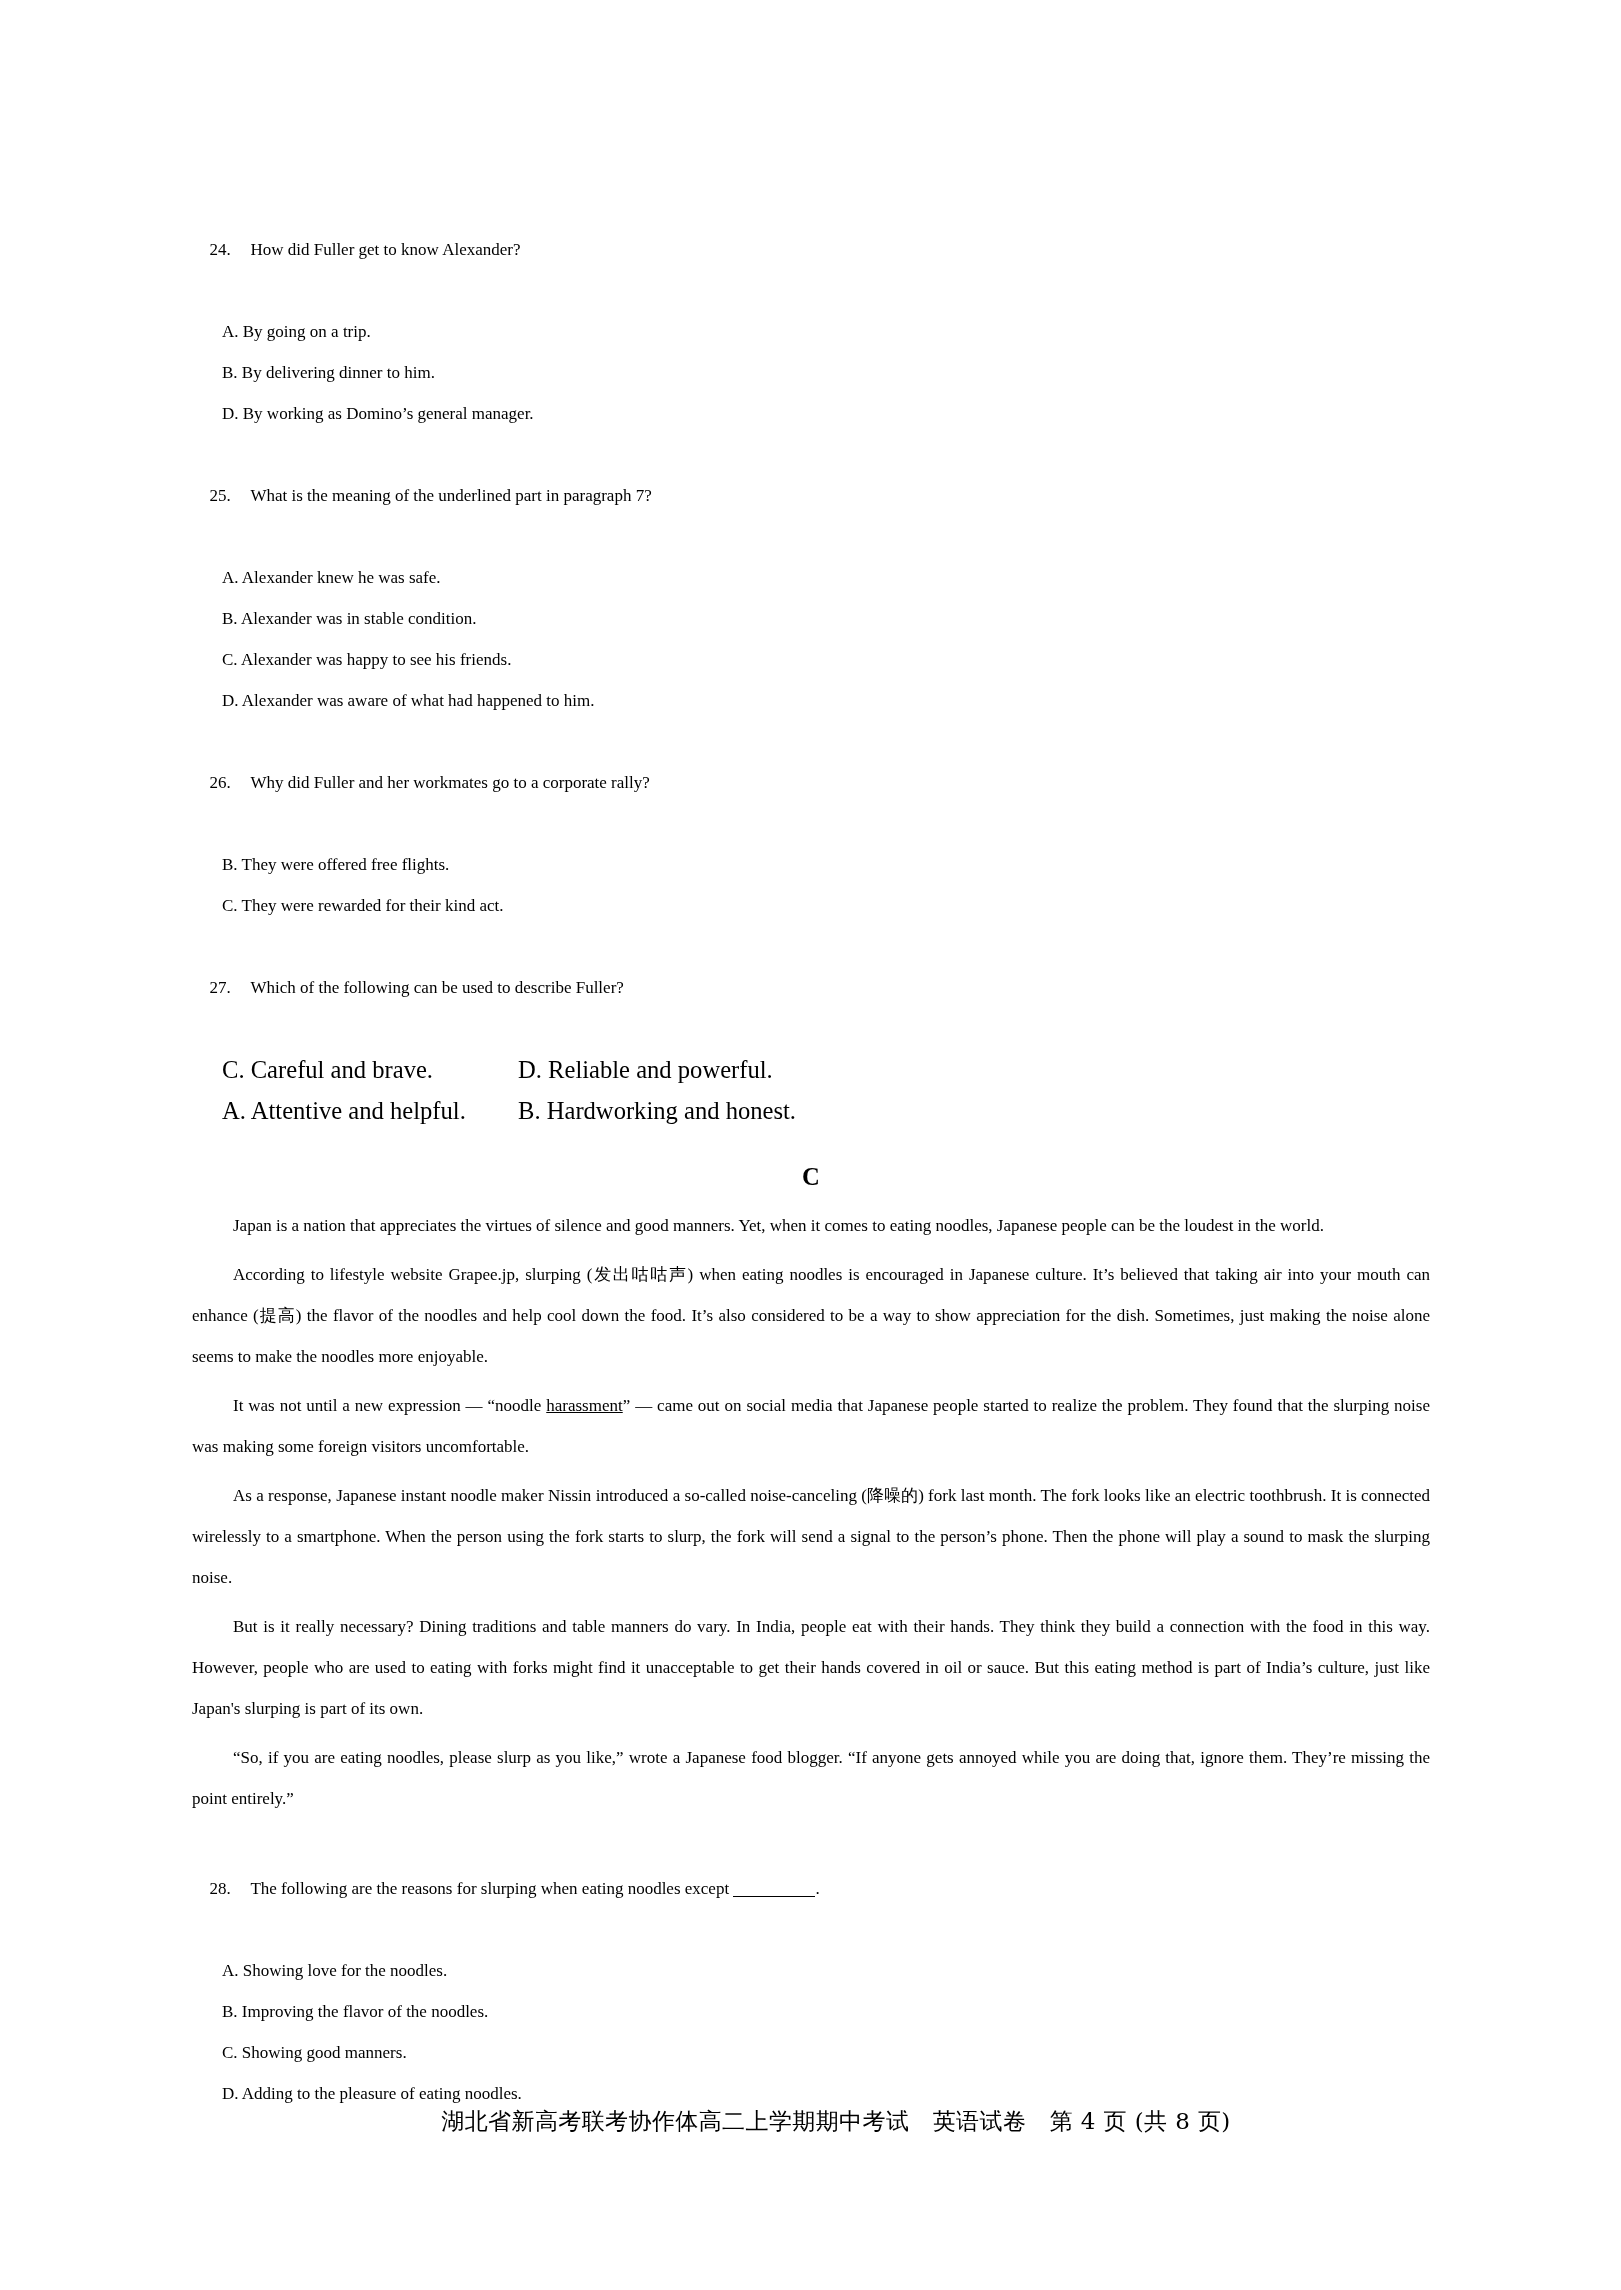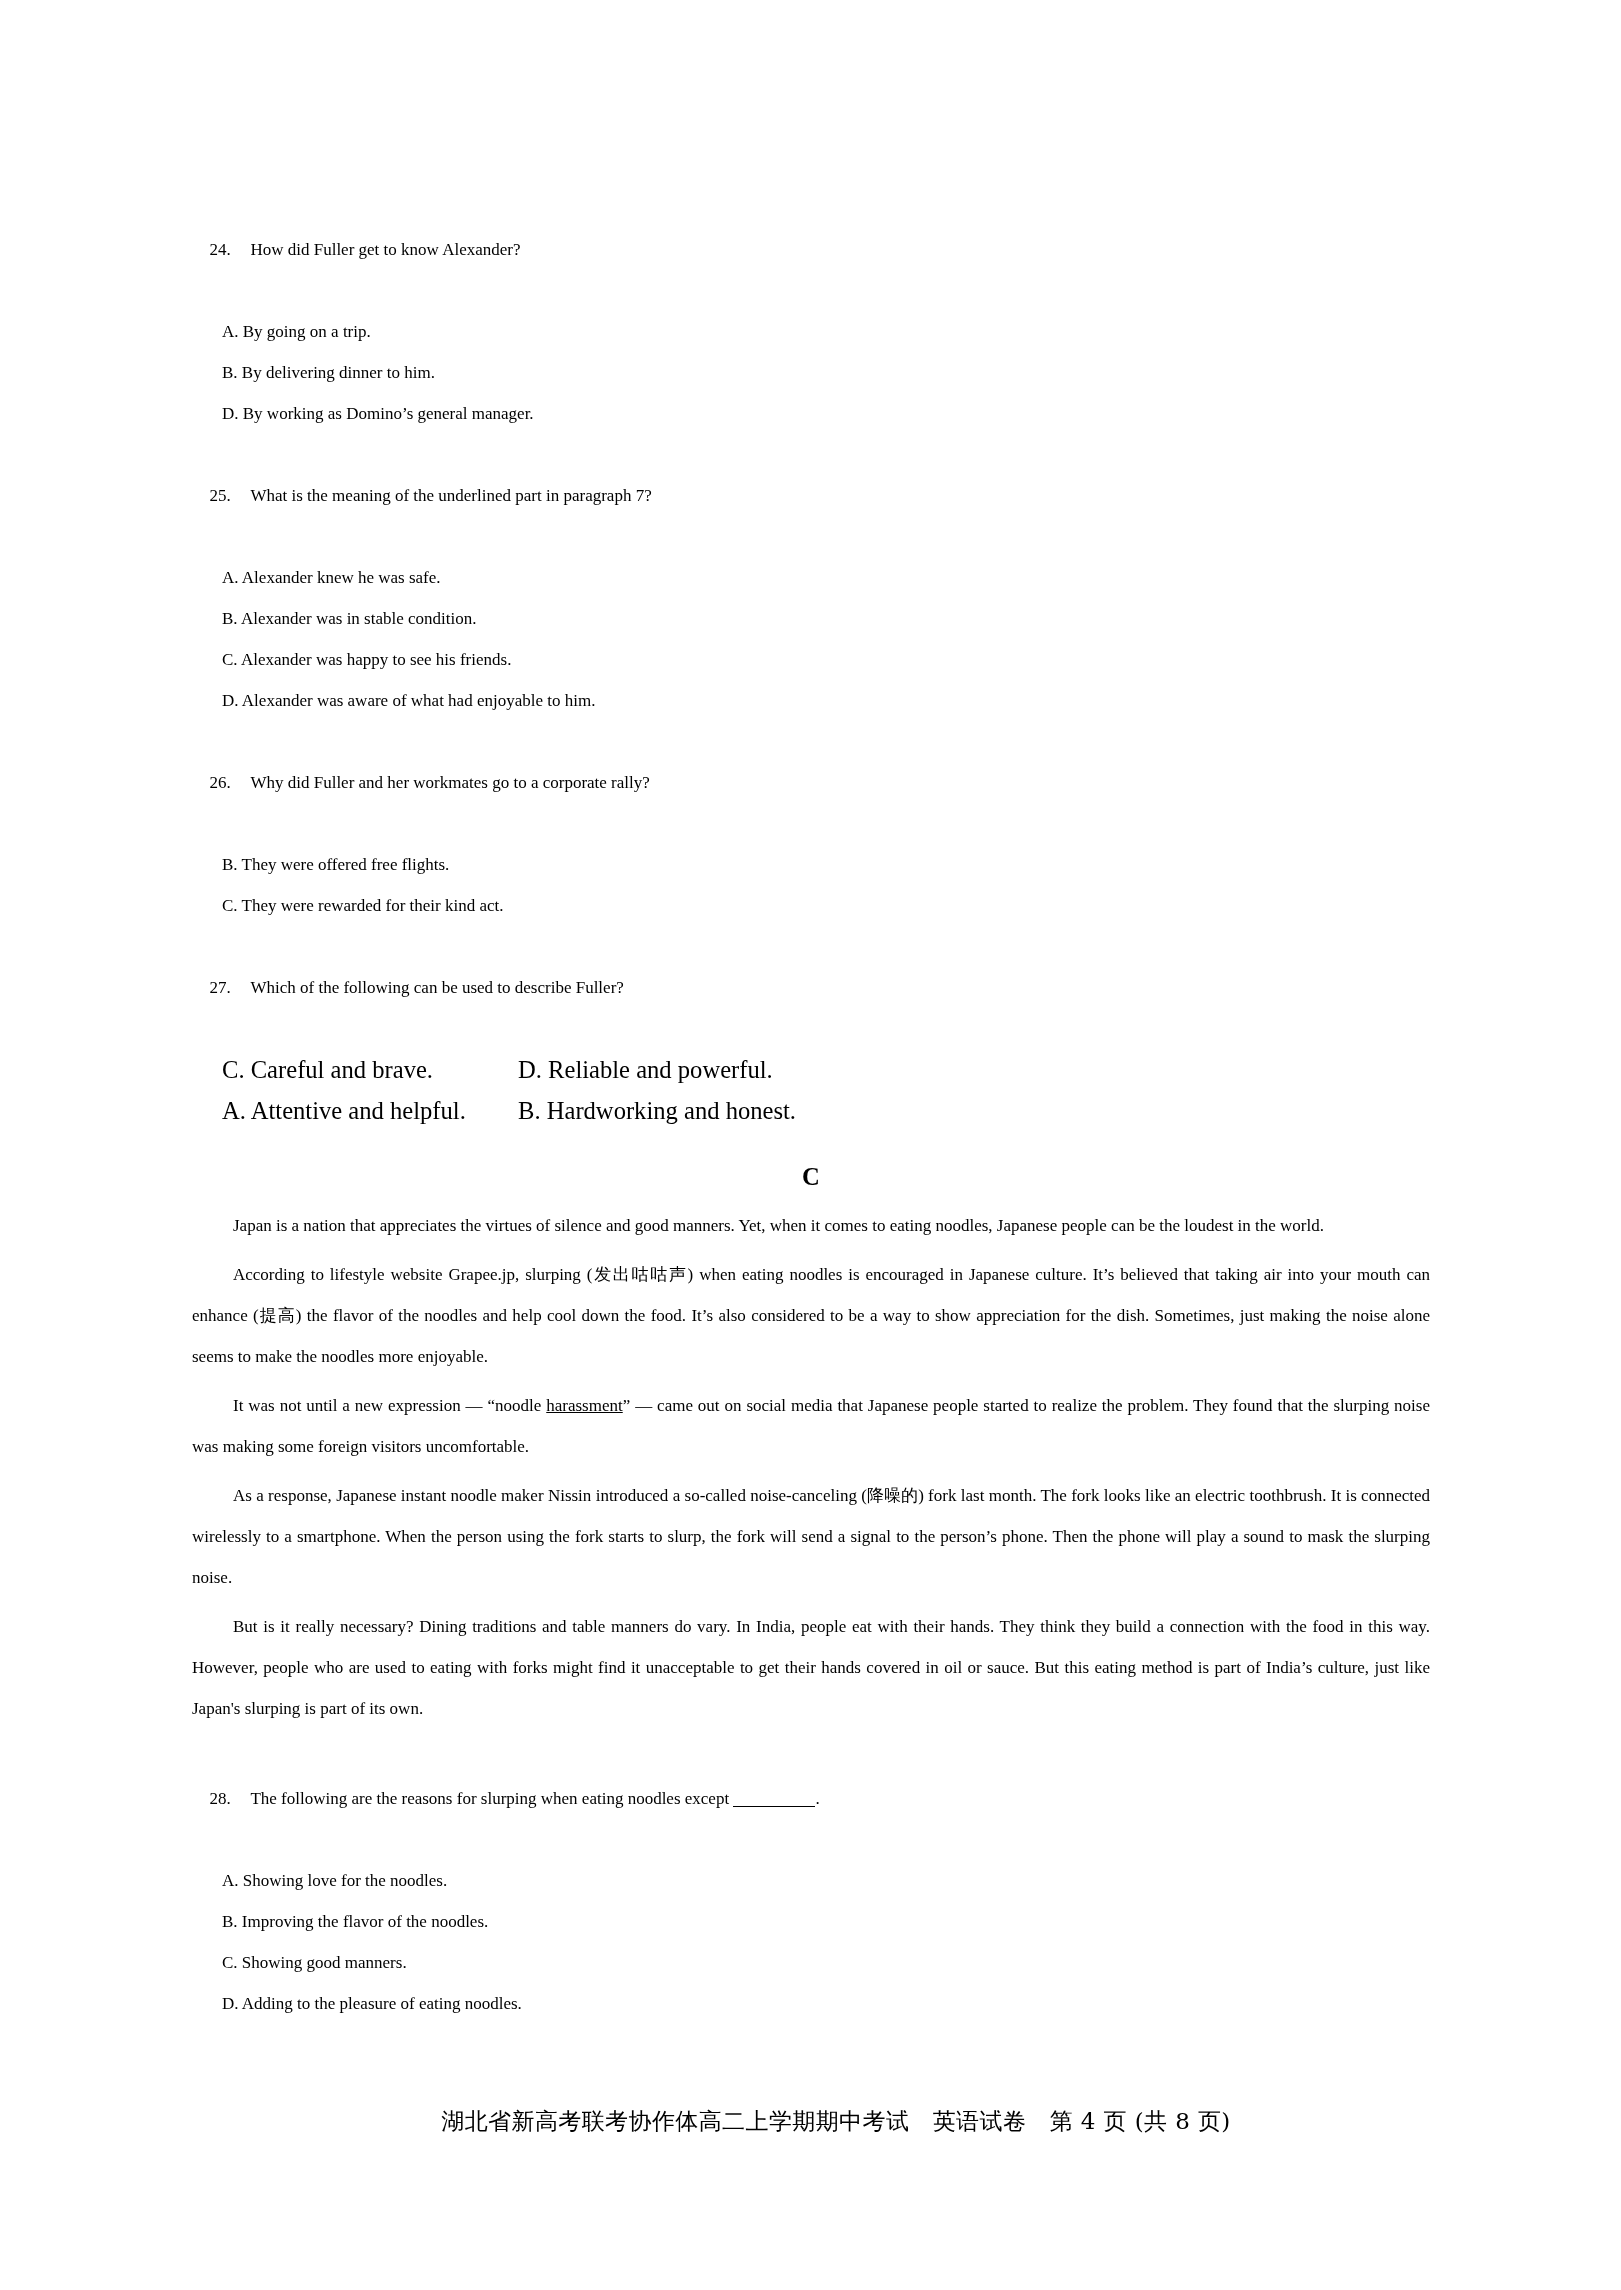--- a/index.html
+++ b/index.html
@@ -97,21 +97,21 @@
     <div class="q-line opt">A. By going on a trip.</div>
     <div class="q-line opt">B. By delivering dinner to him.</div>
     <div class="q-line opt">D. By working as Domino’s general manager.</div>
 
     <div class="q-line q-num">
       <span>25.</span><span class="sp-4"></span><span>What is the meaning of the underlined part in paragraph 7?</span>
     </div>
     <div class="q-line opt">A. Alexander knew he was safe.</div>
     <div class="q-line opt">B. Alexander was in stable condition.</div>
     <div class="q-line opt">C. Alexander was happy to see his friends.</div>
-    <div class="q-line opt">D. Alexander was aware of what had enjoyable to him.</div>
+    <div class="q-line opt">D. Alexander was aware of what had happened to him.</div>
 
     <div class="q-line q-num">
       <span>26.</span><span class="sp-4"></span><span>Why did Fuller and her workmates go to a corporate rally?</span>
     </div>
     <div class="q-line opt">B. They were offered free flights.</div>
     <div class="q-line opt">C. They were rewarded for their kind act.</div>
 
     <div class="q-line q-num">
       <span>27.</span><span class="sp-4"></span><span>Which of the following can be used to describe Fuller?</span>
     </div>
@@ -126,20 +126,21 @@
 
     <div class="section-letter">C</div>
 
     <p class="para">Japan is a nation that appreciates the virtues of silence and good manners. Yet, when it comes to eating noodles, Japanese people can be the loudest in the world.</p>
     <p class="para">According to lifestyle website Grapee.jp, slurping (发出咕咕声) when eating noodles is encouraged in Japanese culture. It’s believed that taking air into your mouth can enhance (提高) the flavor of the noodles and help cool down the food. It’s also considered to be a way to show appreciation for the dish. Sometimes, just making the noise alone seems to make the noodles more enjoyable.</p>
     <p class="para">
       <span>It was not until a new expression — “noodle <u class="ul">harassment</u>” — came out on social media that Japanese people started to realize the problem. They found that the slurping noise was making some foreign visitors uncomfortable.</span>
     </p>
     <p class="para">As a response, Japanese instant noodle maker Nissin introduced a so-called noise-canceling (降噪的) fork last month. The fork looks like an electric toothbrush. It is connected wirelessly to a smartphone. When the person using the fork starts to slurp, the fork will send a signal to the person’s phone. Then the phone will play a sound to mask the slurping noise.</p>
     <p class="para">But is it really necessary? Dining traditions and table manners do vary. In India, people eat with their hands. They think they build a connection with the food in this way. However, people who are used to eating with forks might find it unacceptable to get their hands covered in oil or sauce. But this eating method is part of India’s culture, just like Japan's slurping is part of its own.</p>
+    <p class="para">“So, if you are eating noodles, please slurp as you like,” wrote a Japanese food blogger. “If anyone gets annoyed while you are doing that, ignore them. They’re missing the point entirely.”</p>
 
     <div class="q-line q-num">
       <span>28.</span><span class="sp-4"></span><span>The following are the reasons for slurping when eating noodles except </span><span class="blank-line"></span><span>.</span>
     </div>
     <div class="q-line opt">A. Showing love for the noodles.</div>
     <div class="q-line opt">B. Improving the flavor of the noodles.</div>
     <div class="q-line opt">C. Showing good manners.</div>
     <div class="q-line opt">D. Adding to the pleasure of eating noodles.</div>
 
   </div>

